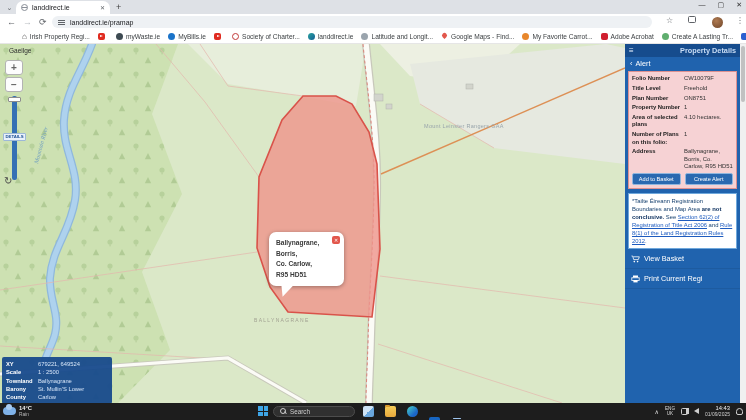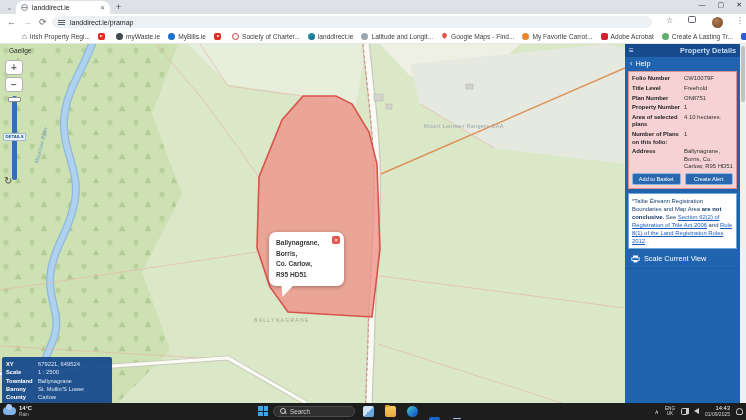--- a/index.html
+++ b/index.html
@@ -289,21 +289,21 @@
     </div>
 </div>
 
 <div class="abs panel">
   <div class="p-head">
     <span class="p-burger">≡</span>
     <span class="p-title">Property Details</span>
   </div>
   <div class="p-back">
     <span>‹</span>
-    <span>Help</span>
+    <span>Alert</span>
   </div>
   <div class="pinkbox">
     <div class="frow">
         <span class="fl">Folio Number</span>
         <span class="fv">CW10079F</span>
       </div>
     <div class="frow">
         <span class="fl">Title Level</span>
         <span class="fv">Freehold</span>
       </div>
@@ -327,28 +327,36 @@
         <span class="fl">Address</span>
         <span class="fv">Ballynagrane, Borris, Co. Carlow, R95 HD51</span>
       </div>
     <div class="btnrow">
       <div class="pbtn">Add to Basket</div>
       <div class="pbtn">Create Alert</div>
     </div>
   </div>
   <div class="notebox">
     <span>*Tailte Éireann Registration Boundaries and Map Area </span><b>are not conclusive.</b><span> See </span><span class="lnk">Section 62(2) of Registration of Title Act 2006</span><span> and </span><span class="lnk">Rule 8(1) of the Land Registration Rules 2012</span><span>.</span>
+  </div>
+  <div class="pmenu">
+    <svg width="9" height="8" viewBox="0 0 9 8">
+        <path d="M0.5 1 h1.2 l1 3.6 h4.6 l1-2.8 h-6" fill="none" stroke="#fff" stroke-width="0.8"></path>
+        <circle cx="3.3" cy="6.6" r="0.8" fill="#fff"></circle>
+        <circle cx="6.6" cy="6.6" r="0.8" fill="#fff"></circle>
+      </svg>
+    <span>View Basket</span>
   </div>
   <div class="pmenu">
     <svg width="9" height="8" viewBox="0 0 9 8">
         <rect x="2" y="0.5" width="5" height="2" fill="#fff"></rect>
         <rect x="0.8" y="2.8" width="7.4" height="2.6" fill="none" stroke="#fff" stroke-width="0.8"></rect>
         <rect x="2.4" y="5" width="4.2" height="2.4" fill="#fff"></rect>
       </svg>
-    <span>Scale Current View</span>
+    <span>Print Current Regi</span>
   </div>
 </div>
 <div class="abs scroll"></div>
 <div class="abs thumb"></div>
 
 <div class="abs taskbar"></div>
 <div class="abs weather">
   <div class="cloud"></div>
   <div class="wtxt">
     <div class="t">14°C</div>

